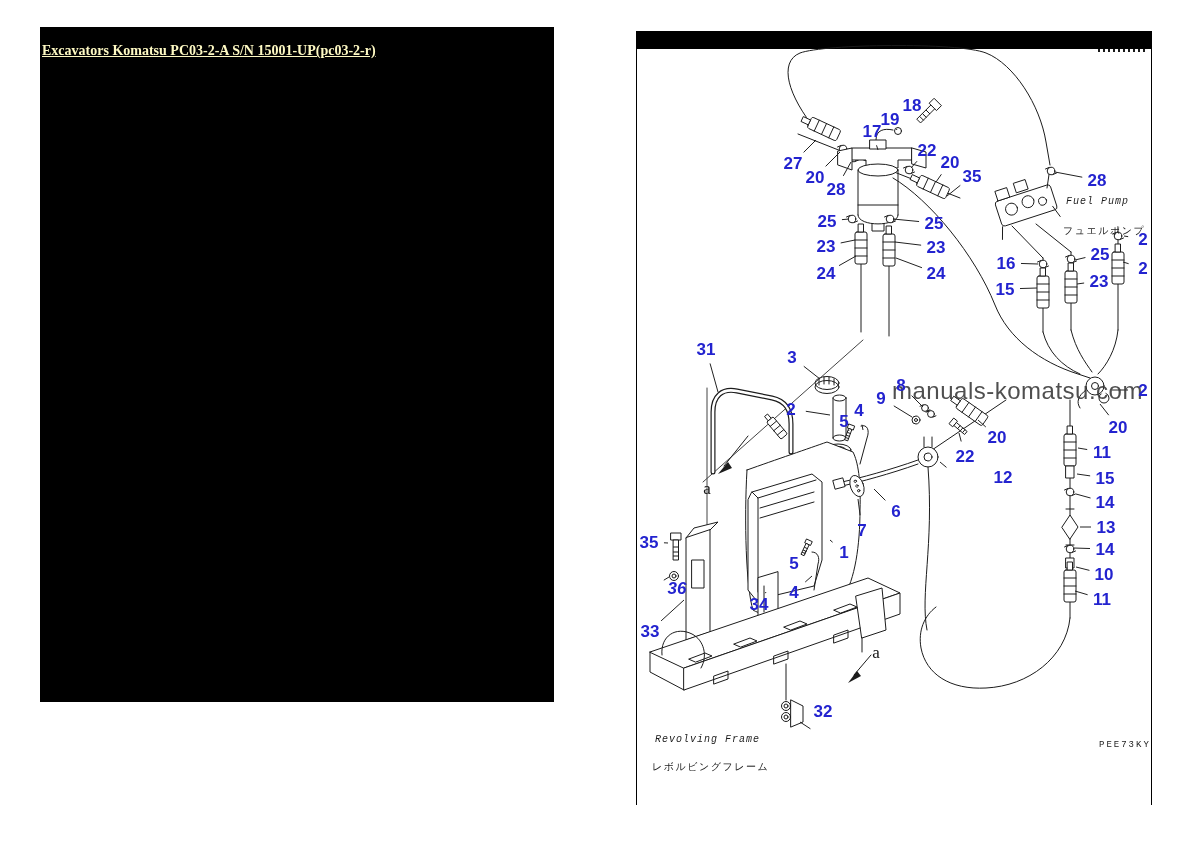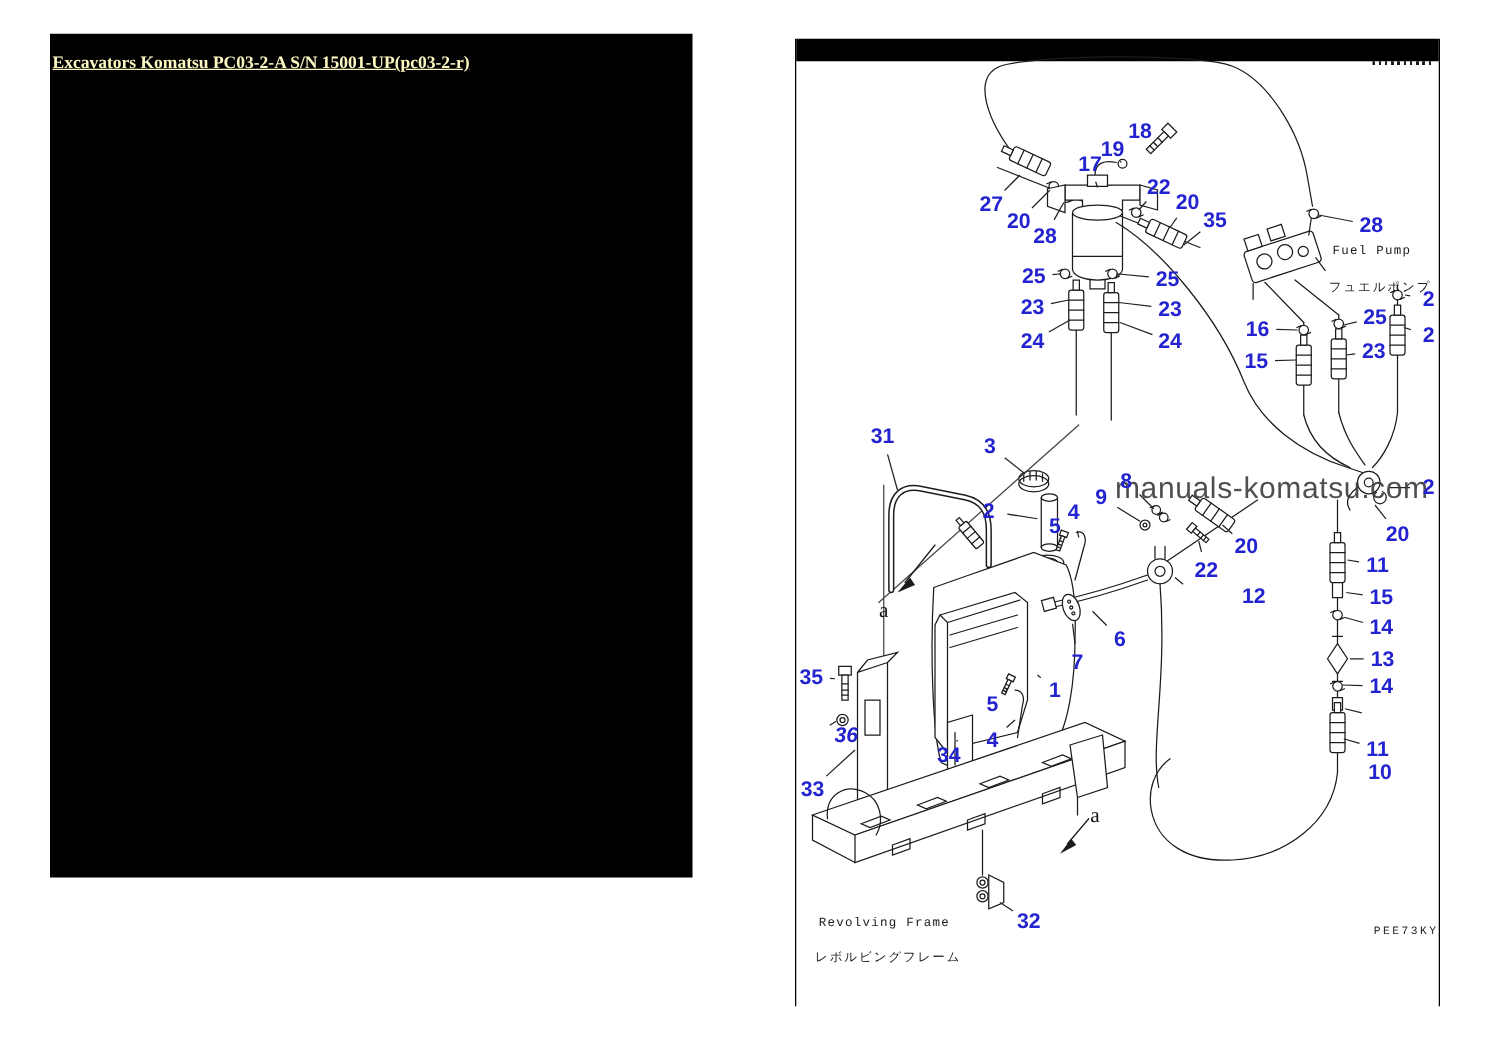--- a/index.html
+++ b/index.html
@@ -39,21 +39,21 @@
     white-space:nowrap;
   }
   .view-label{
     position:absolute;transform:translate(-50%,-50%);
     color:#111;font-family:"Liberation Serif",serif;font-size:17px;line-height:1;
   }
   .jp-label,.en-label{
     position:absolute;color:#1c1c1c;font-size:10px;line-height:1;white-space:nowrap;
   }
   .jp-label{letter-spacing:1.5px;margin-top:43px;}
-  .en-label{font-family:"Liberation Mono",monospace;letter-spacing:1px;}
+  .en-label{font-family:"Liberation Mono",monospace;letter-spacing:1px;font-style:italic;}
   .figure-code{
     position:absolute;left:1099px;top:740px;width:50px;height:12px;overflow:hidden;
     font-family:Liberation Mono, monospace;font-size:9px;letter-spacing:2px;color:#222;
     white-space:nowrap;
   }
 </style>
 </head>
 <body>
 
 <div class="black-panel">
@@ -322,32 +322,32 @@
     <span class="callout" style="left: 901px; top: 385px;">8</span>
     <span class="callout" style="left: 997px; top: 437px;">20</span>
     <span class="callout" style="left: 965px; top: 456px;">22</span>
     <span class="callout" style="left: 958px; top: 477px; margin-left: 45px;">12</span>
     <span class="callout" style="left: 1118px; top: 427px;">20</span>
     <span class="callout" style="left: 1102px; top: 452px;">11</span>
     <span class="callout" style="left: 1105px; top: 478px;">15</span>
     <span class="callout" style="left: 1105px; top: 502px;">14</span>
     <span class="callout" style="left: 1106px; top: 527px;">13</span>
     <span class="callout" style="left: 1105px; top: 549px;">14</span>
-    <span class="callout" style="left: 1104px; top: 574px; margin-top: 44px;">10</span>
+    <span class="callout" style="left: 1104px; top: 574px;">10</span>
     <span class="callout" style="left: 1102px; top: 599px;">11</span>
     <span class="callout" style="left: 896px; top: 511px;">6</span>
     <span class="callout" style="left: 862px; top: 530px;">7</span>
     <span class="callout" style="left: 844px; top: 552px;">1</span>
     <span class="callout" style="left: 649px; top: 542px;">35</span>
     <span class="callout" style="left: 677px; top: 588px; font-style: italic;">36</span>
     <span class="callout" style="left: 650px; top: 631px;">33</span>
     <span class="callout" style="left: 759px; top: 604px;">34</span>
     <span class="callout" style="left: 794px; top: 563px;">5</span>
     <span class="callout" style="left: 794px; top: 592px;">4</span>
-    <span class="callout" style="left: 823px; top: 737px;">32</span>
+    <span class="callout" style="left: 823px; top: 711px;">32</span>
     <span class="view-label" style="left: 707px; top: 488px;">a</span>
     <span class="view-label" style="left: 876px; top: 652px;">a</span>
   </div>
 
 <div class="jp-label" style="left:1063px;top:183px;">フュエルポンプ</div>
 <div class="en-label" style="left:1066px;top:197px;">Fuel Pump</div>
 <div class="jp-label" style="left:652px;top:719px;">レボルビングフレーム</div>
 <div class="en-label" style="left:655px;top:735px;text-align:center;">Revolving Frame</div>
 
 <div class="figure-code">PEE73KY</div>

